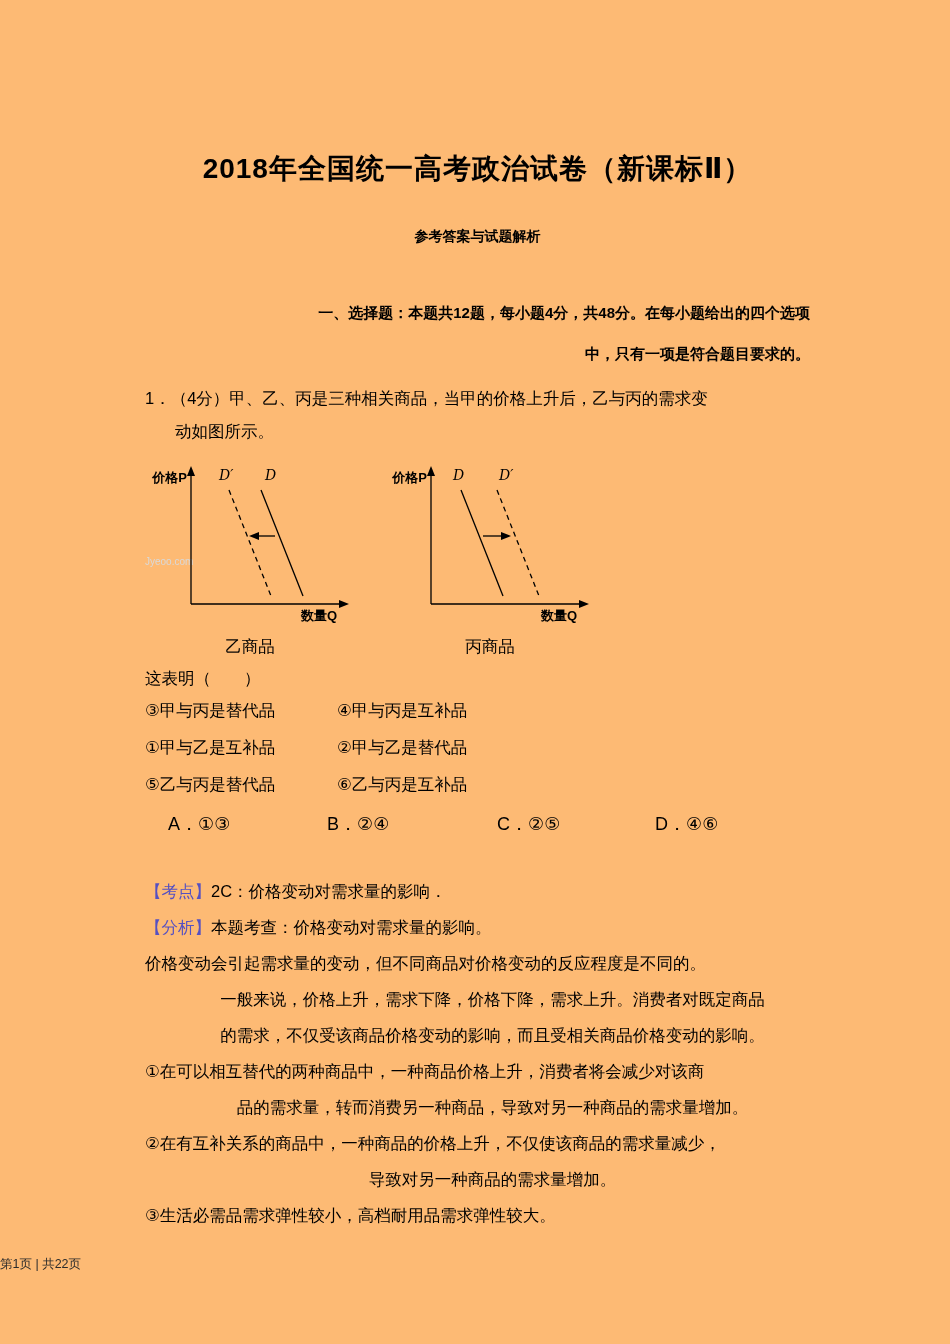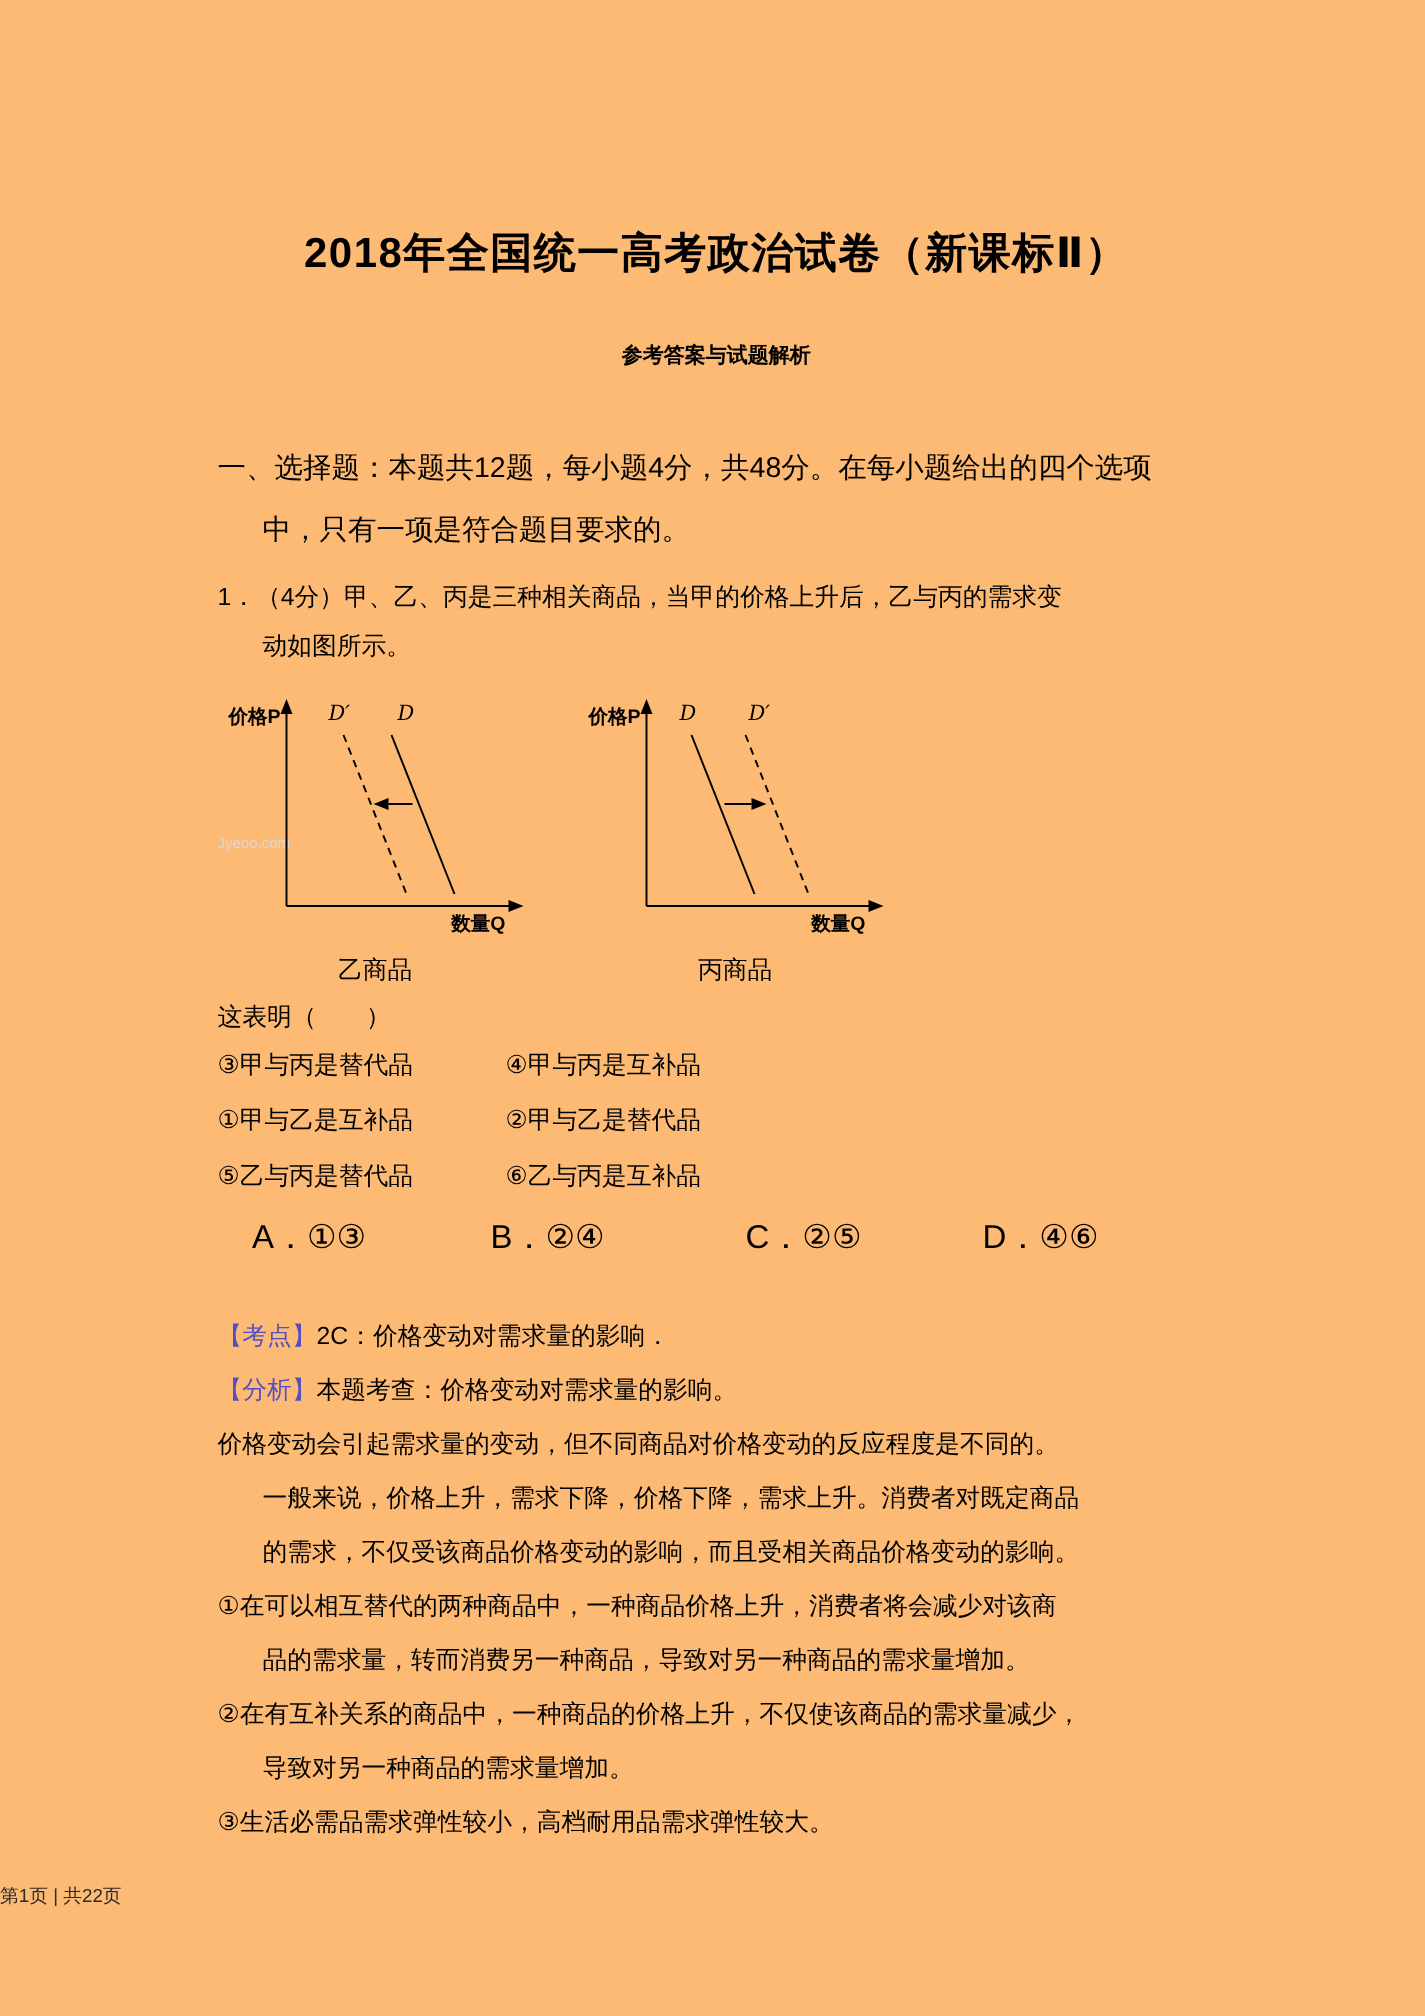--- a/index.html
+++ b/index.html
@@ -23,23 +23,24 @@
     letter-spacing: 1px;
   }
   .subtitle {
     margin-top: 40px;
     font-size: 14px;
     font-weight: bold;
     text-align: center;
   }
   .section-heading {
     margin-top: 46px;
-    font-size: 19px;
-    font-weight: normal;
+    font-size: 15px;
+    font-weight: bold;
     line-height: 41px;
+    text-align: right;
   }
   .indent-sm { padding-left: 30px; }
   .stem { margin-top: 8px; font-size: 16.5px; line-height: 33px; }
   .charts-row { display: flex; gap: 30px; margin-top: 14px; }
   figure { margin: 0; }
   figcaption { text-align: center; font-size: 16.5px; margin-top: 2px; }
   svg { display: block; }
   .axis, .curve { stroke: #000; stroke-width: 1.3; fill: none; }
   .dashed { stroke-dasharray: 5 4; }
   .arrowhead { fill: #000; stroke: none; }
@@ -47,29 +48,29 @@
   .curve-label { font-size: 14px; font-style: italic; font-family: "DejaVu Serif", "Liberation Serif", serif; fill: #000; }
   .wm { font-size: 10px; fill: var(--watermark, #d9d9d9); }
   .prompt { margin-top: 8px; font-size: 16.5px; line-height: 24px; }
   .options { margin-top: 2px; font-size: 16.5px; line-height: 37px; }
   .options .row { display: flex; }
   .options .opt-left { width: 192px; }
   .answers {
     display: flex;
     margin-top: 3px;
     padding-left: 23px;
-    font-size: 22px;
+    font-size: 18px;
     line-height: 37px;
   }
   .answers span:nth-child(1) { width: 159px; }
   .answers span:nth-child(2) { width: 170px; }
   .answers span:nth-child(3) { width: 158px; }
   .analysis { margin-top: 30px; font-size: 16.5px; line-height: 36px; }
   .accent { color: var(--accent, #5550c2); }
-  .hang { padding-left: 30px; }
+  .hang { padding-left: 30px; text-align: center; }
   .footer {
     position: absolute;
     top: 1256px;
     left: 0;
     width: 100%;
     font-size: 12.5px;
     color: #2b2b2b;
   }
 </style>
 </head>

